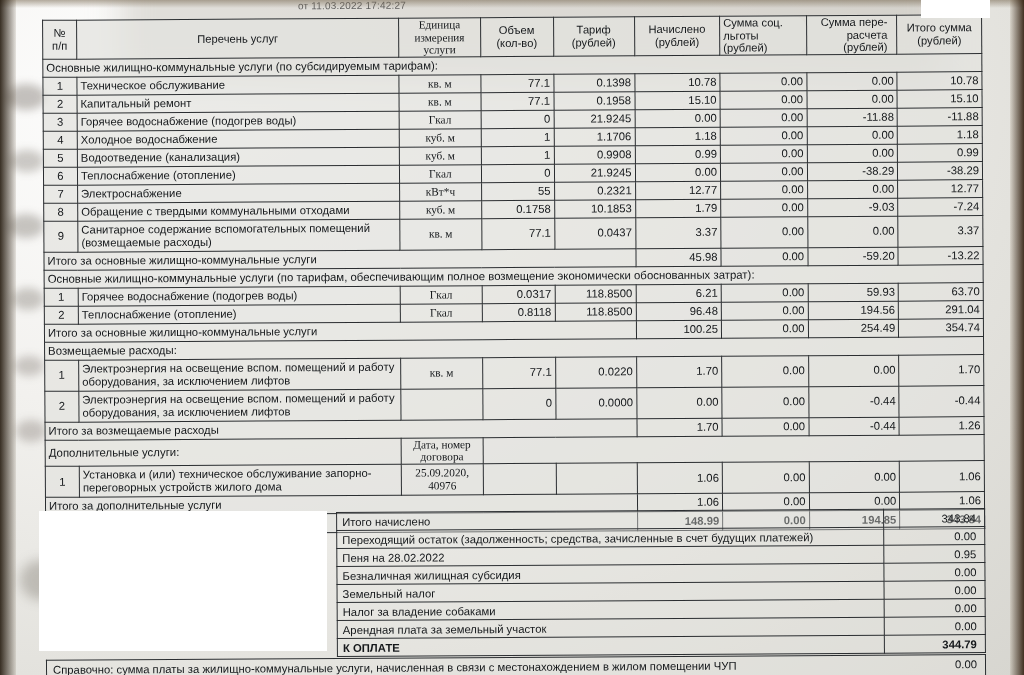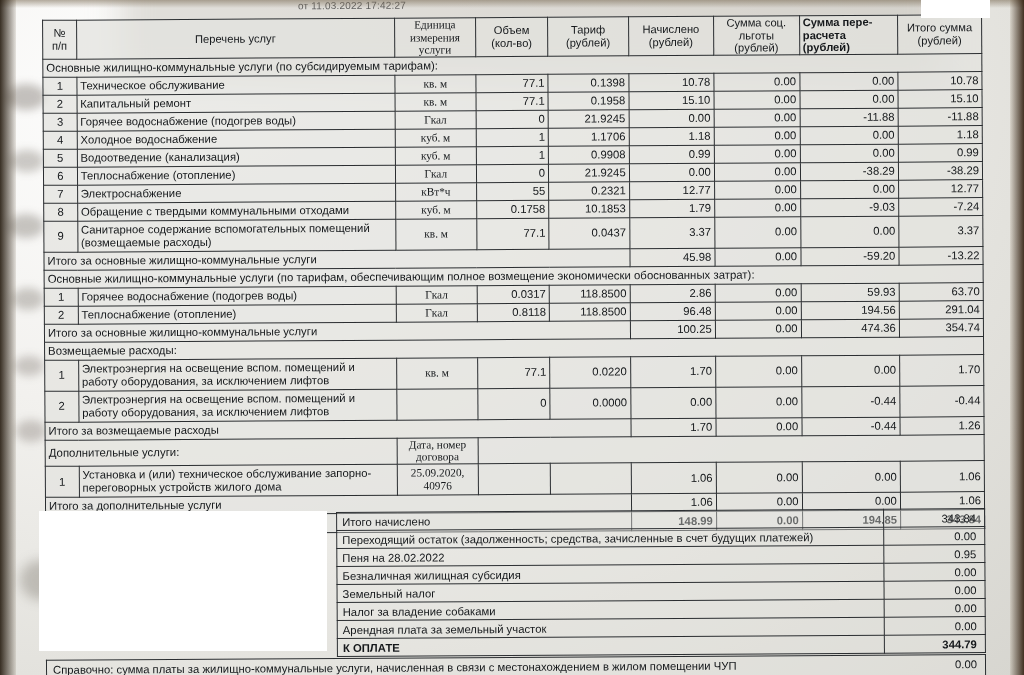--- a/index.html
+++ b/index.html
@@ -136,26 +136,26 @@
             <div>(кол-во)</div>
           </th>
           <th class="c-tar" style="text-align:center;padding-right:3px;">
             <div>Тариф</div>
             <div>(рублей)</div>
           </th>
           <th class="c-acc" style="text-align:center;padding-right:3px;margin-top:48px;">
             <div>Начислено</div>
             <div>(рублей)</div>
           </th>
-          <th class="c-soc" style="text-align:center;padding-right:3px;border-radius:12px;">
+          <th class="c-soc" style="text-align:left;padding-right:3px;border-radius:12px;">
             <div>Сумма соц.</div>
             <div>льготы</div>
             <div>(рублей)</div>
           </th>
-          <th class="c-rec" style="text-align:left;padding-right:17px;font-weight:bold;">
+          <th class="c-rec" style="text-align:right;padding-right:9px;">
             <div>Сумма пере-</div>
             <div>расчета</div>
             <div>(рублей)</div>
           </th>
           <th class="c-tot" style="text-align:center;padding-right:3px;">
             <div>Итого сумма</div>
             <div>(рублей)</div>
           </th>
         </tr>
       </thead>
@@ -271,41 +271,41 @@
           </tr>
           <tr>
             <td class="section" colspan="9">Основные жилищно-коммунальные услуги (по тарифам, обеспечивающим полное возмещение экономически обоснованных затрат):</td>
           </tr>
           <tr class="datarow">
             <td class="c-num">1</td>
             <td class="c-name">Горячее водоснабжение (подогрев воды)</td>
             <td class="c-unit">Гкал</td>
             <td class="c-vol">0.0317</td>
             <td class="c-tar">118.8500</td>
-            <td class="c-acc">2.86</td>
+            <td class="c-acc">6.21</td>
             <td class="c-soc">0.00</td>
             <td class="c-rec">59.93</td>
             <td class="c-tot">63.70</td>
           </tr>
           <tr class="datarow">
             <td class="c-num">2</td>
             <td class="c-name">Теплоснабжение (отопление)</td>
             <td class="c-unit">Гкал</td>
             <td class="c-vol">0.8118</td>
             <td class="c-tar">118.8500</td>
             <td class="c-acc">96.48</td>
             <td class="c-soc">0.00</td>
             <td class="c-rec">194.56</td>
             <td class="c-tot">291.04</td>
           </tr>
           <tr>
             <td class="totalrow" colspan="5">Итого за основные жилищно-коммунальные услуги</td>
             <td class="c-acc">100.25</td>
             <td class="c-soc">0.00</td>
-            <td class="c-rec">474.36</td>
+            <td class="c-rec">254.49</td>
             <td class="c-tot">354.74</td>
           </tr>
           <tr>
             <td class="section" colspan="9">Возмещаемые расходы:</td>
           </tr>
           <tr class="tallrow">
             <td class="c-num">1</td>
             <td class="c-name">Электроэнергия на освещение вспом. помещений и работу оборудования, за исключением лифтов</td>
             <td class="c-unit">кв. м</td>
             <td class="c-vol">77.1</td>

